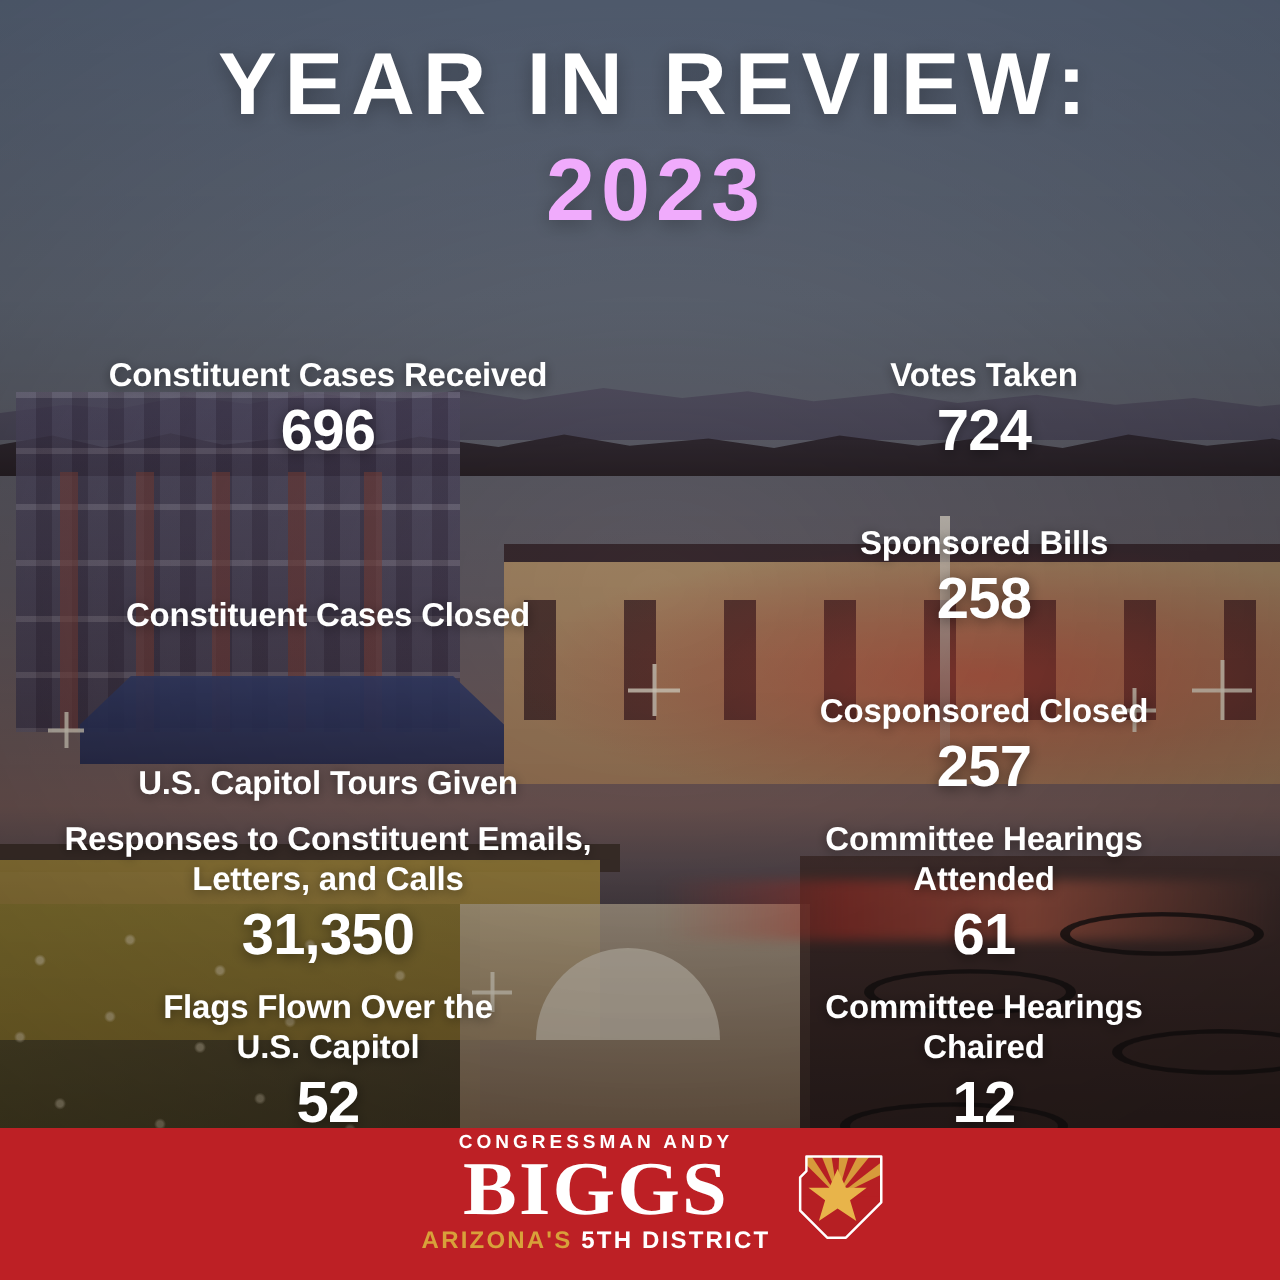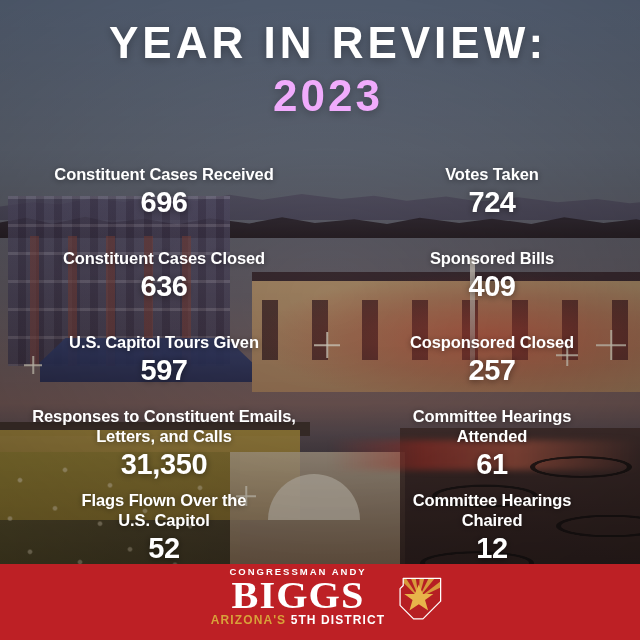--- a/index.html
+++ b/index.html
@@ -244,21 +244,21 @@
   .stat-col {
     display: flex;
     flex-direction: column;
   }
   .stat {
     text-align: center;
     padding: 0 16px;
     height: 84px;
     display: flex;
     flex-direction: column;
-    justify-content: center;
+    justify-content: flex-end;
   }
   .stat-label {
     color: #ffffff;
     font-size: 16.5px;
     font-weight: bold;
     line-height: 20px;
     letter-spacing: -0.1px;
     text-shadow: 0 1px 6px rgba(0,0,0,.45);
     white-space: pre-line;
   }
@@ -375,46 +375,44 @@
 
     <div id="stats-grid">
 
       <div class="stat-col">
         <div class="stat">
           <span class="stat-label">Constituent Cases Received</span>
           <span class="stat-value">696</span>
         </div>
         <div class="stat">
           <span class="stat-label">Constituent Cases Closed</span>
-          <span class="stat-value">636</span>
         </div>
         <div class="stat">
           <span class="stat-label">U.S. Capitol Tours Given</span>
-          <span class="stat-value">597</span>
         </div>
         <div class="stat">
           <span class="stat-label">Responses to Constituent Emails,
 Letters, and Calls</span>
           <span class="stat-value">31,350</span>
         </div>
         <div class="stat">
           <span class="stat-label">Flags Flown Over the
 U.S. Capitol</span>
           <span class="stat-value">52</span>
         </div>
       </div>
 
       <div class="stat-col">
         <div class="stat">
           <span class="stat-label">Votes Taken</span>
           <span class="stat-value">724</span>
         </div>
         <div class="stat">
           <span class="stat-label">Sponsored Bills</span>
-          <span class="stat-value">409</span>
+          <span class="stat-value">258</span>
         </div>
         <div class="stat">
           <span class="stat-label">Cosponsored Closed</span>
           <span class="stat-value">257</span>
         </div>
         <div class="stat">
           <span class="stat-label">Committee Hearings
 Attended</span>
           <span class="stat-value">61</span>
         </div>

